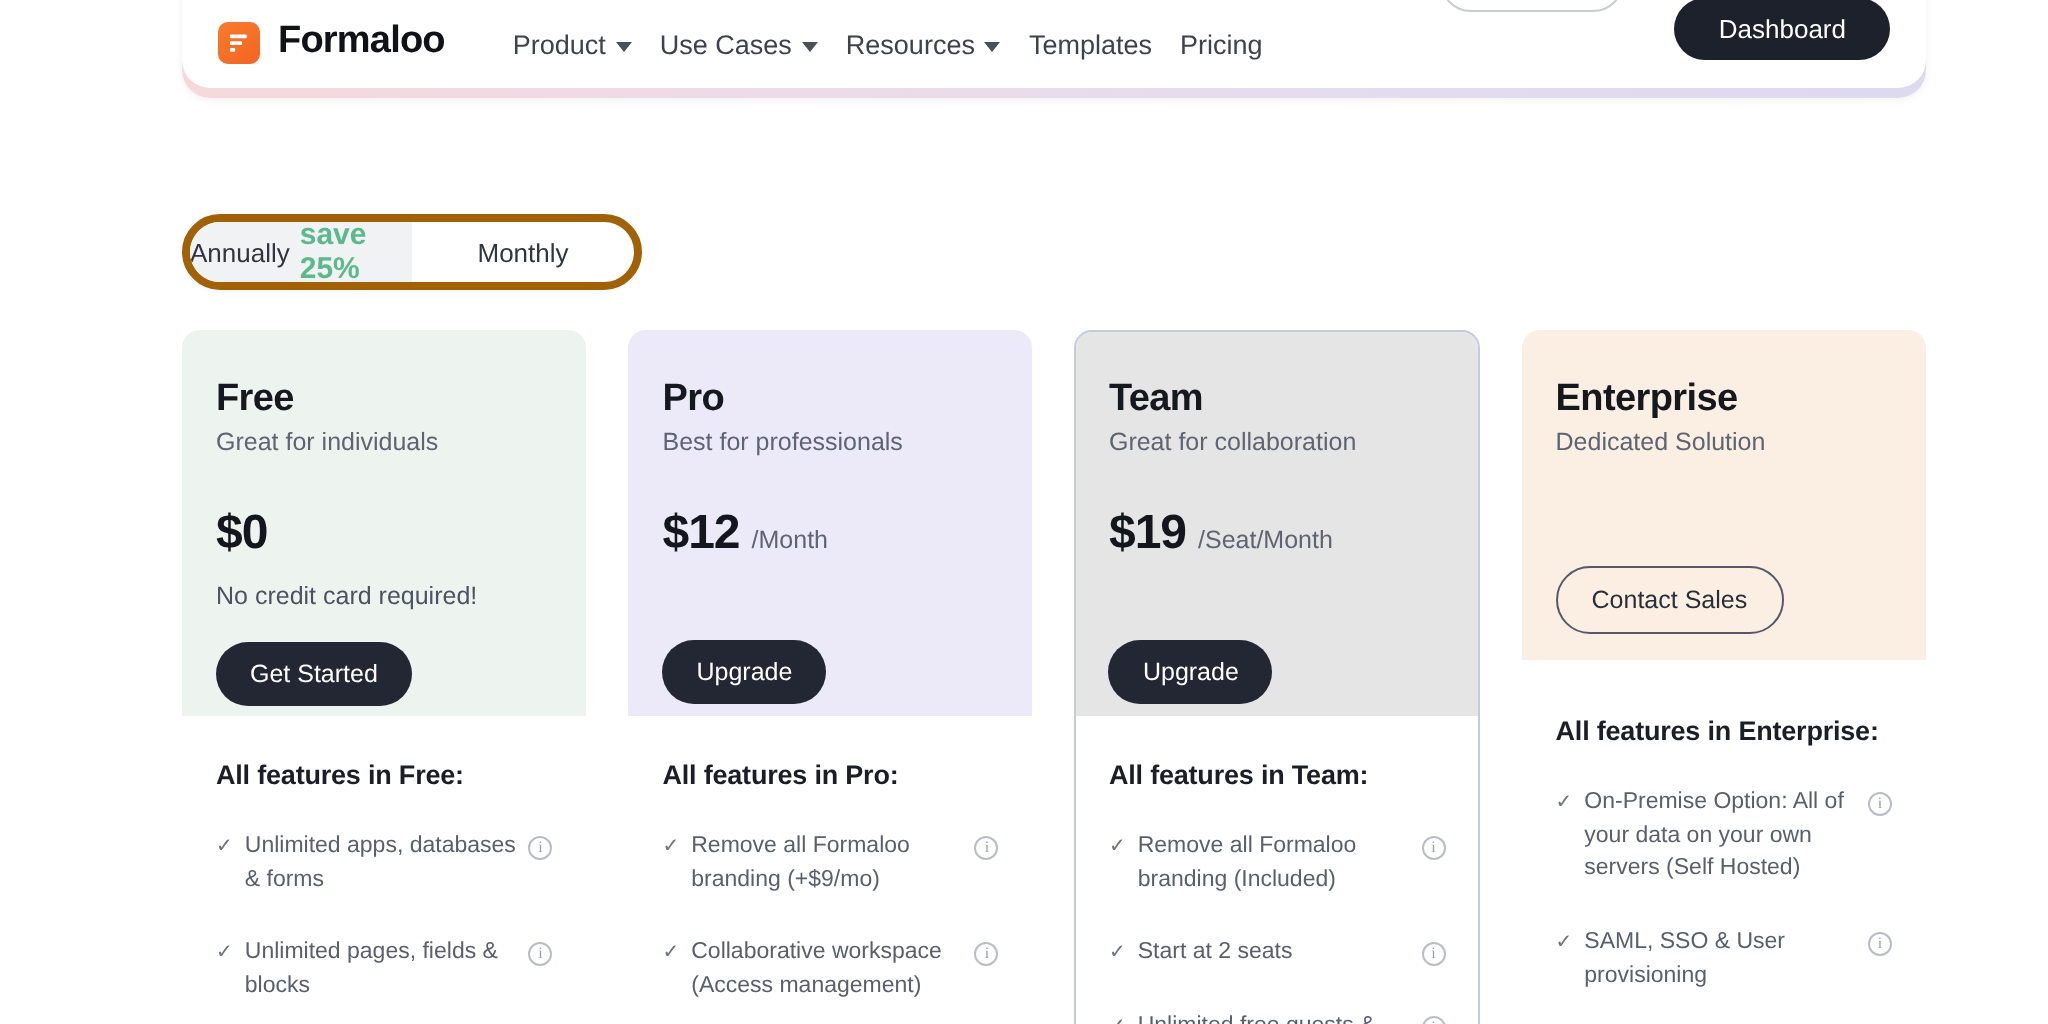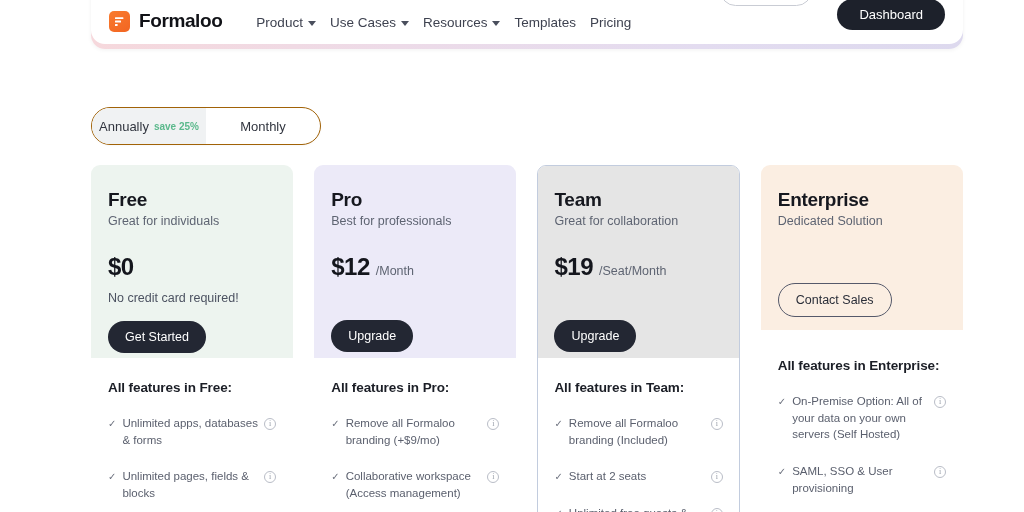--- a/index.html
+++ b/index.html
@@ -57,31 +57,31 @@
     font-size: 13px; color: #ffffff; background: #1d212b;
     border: none; border-radius: 20px;
     padding: 8px 22px; cursor: pointer; white-space: nowrap; font-weight: 500; margin-top: 48px;
   }
 
   
   .toggle {
     position: absolute; left: 91px; top: 107px;
     width: 230px; height: 38px;
     background: #ffffff;
-    border: 1px solid #a16207;
+    border: 4px solid #a16207;
     border-radius: 19px;
     display: flex; align-items: stretch; overflow: hidden;
     box-shadow: 0 1px 2px rgba(0,0,0,0.03);
   }
   .toggle-opt {
     flex: 1; display: flex; align-items: center; justify-content: center;
     gap: 5px; font-size: 13px; color: #31353f; cursor: pointer;
   }
   .toggle-opt.active { background: #f0f2f3; }
-  .toggle-save { font-size: 10px; color: #5bb98c; font-weight: 600; }
+  .toggle-save { font-size: 15px; color: #5bb98c; font-weight: 600; }
 
   
   .cards {
     position: absolute; left: 91px; top: 165px;
     width: 872px; display: flex; gap: 21px;
   }
   .card {
     width: 208px; border-radius: 9px; overflow: hidden;
     background: #ffffff;
     display: flex; flex-direction: column;

